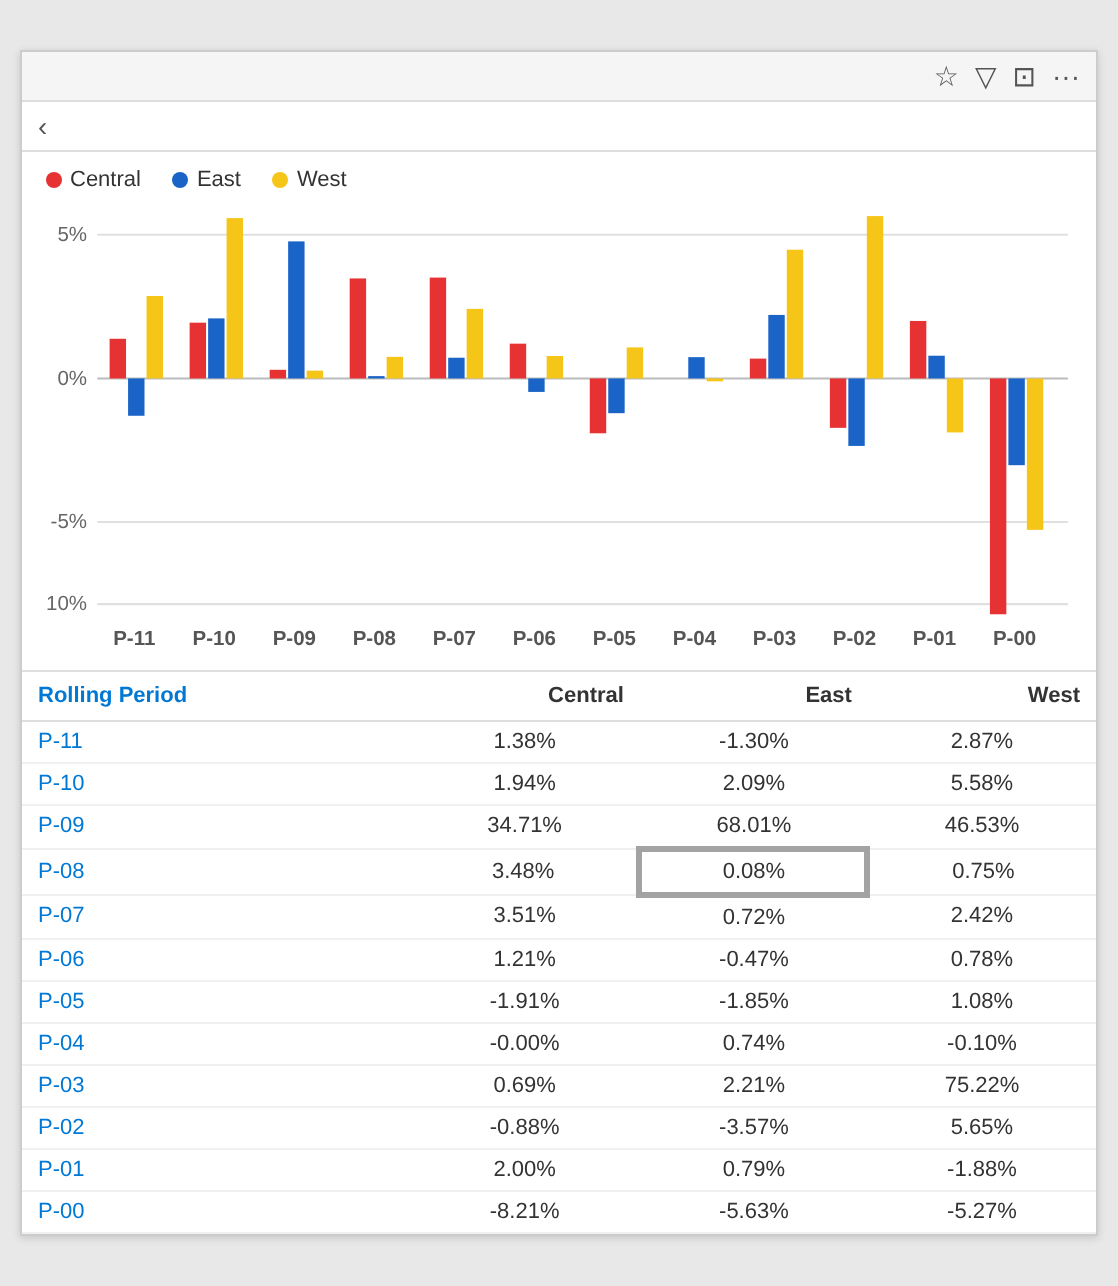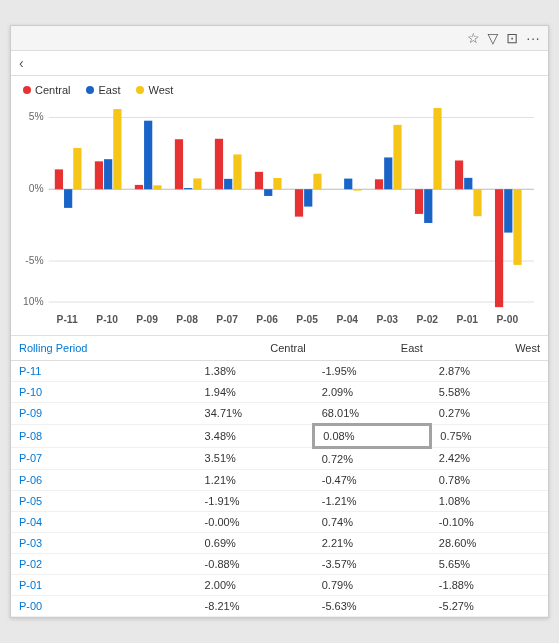--- a/index.html
+++ b/index.html
@@ -99,34 +99,34 @@
       width: 100%;
       border-collapse: collapse;
       font-size: 11px;
     }
     thead tr {
       background: #fff;
     }
     thead th {
       padding: 6px 8px;
       text-align: right;
-      font-weight: 400;
+      font-weight: 700;
       color: #333;
       border-bottom: 1px solid #ddd;
     }
     thead th:first-child {
       text-align: left;
       color: #0078d4;
     }
     tbody tr {
       border-bottom: 1px solid #f0f0f0;
     }
     tbody td {
       padding: 4px 8px;
-      text-align: left;
+      text-align: center;
       color: #333;
     }
     tbody td:first-child {
       text-align: left;
       color: #0078d4;
     }
     .highlight-cell {
       border: 3px solid #a3a3a3;
       color: #333;
     }
@@ -255,34 +255,34 @@
           <th>Rolling Period</th>
           <th>Central</th>
           <th>East</th>
           <th>West</th>
         </tr>
       </thead>
       <tbody id="table-body">
       <tr>
             <td>P-11</td>
             <td>1.38%</td>
-            <td>-1.95%</td>
+            <td>-1.30%</td>
             <td>2.87%</td>
           </tr>
           <tr>
             <td>P-10</td>
             <td>1.94%</td>
             <td>2.09%</td>
             <td>5.58%</td>
           </tr>
           <tr>
             <td>P-09</td>
             <td>34.71%</td>
             <td>68.01%</td>
-            <td>0.27%</td>
+            <td>46.53%</td>
           </tr>
           <tr>
             <td>P-08</td>
             <td>3.48%</td>
             <td class="highlight-cell">0.08%</td>
             <td>0.75%</td>
           </tr>
           <tr>
             <td>P-07</td>
             <td>3.51%</td>
@@ -291,34 +291,34 @@
           </tr>
           <tr>
             <td>P-06</td>
             <td>1.21%</td>
             <td>-0.47%</td>
             <td>0.78%</td>
           </tr>
           <tr>
             <td>P-05</td>
             <td>-1.91%</td>
-            <td>-1.21%</td>
+            <td>-1.85%</td>
             <td>1.08%</td>
           </tr>
           <tr>
             <td>P-04</td>
             <td>-0.00%</td>
             <td>0.74%</td>
             <td>-0.10%</td>
           </tr>
           <tr>
             <td>P-03</td>
             <td>0.69%</td>
             <td>2.21%</td>
-            <td>28.60%</td>
+            <td>75.22%</td>
           </tr>
           <tr>
             <td>P-02</td>
             <td>-0.88%</td>
             <td>-3.57%</td>
             <td>5.65%</td>
           </tr>
           <tr>
             <td>P-01</td>
             <td>2.00%</td>

